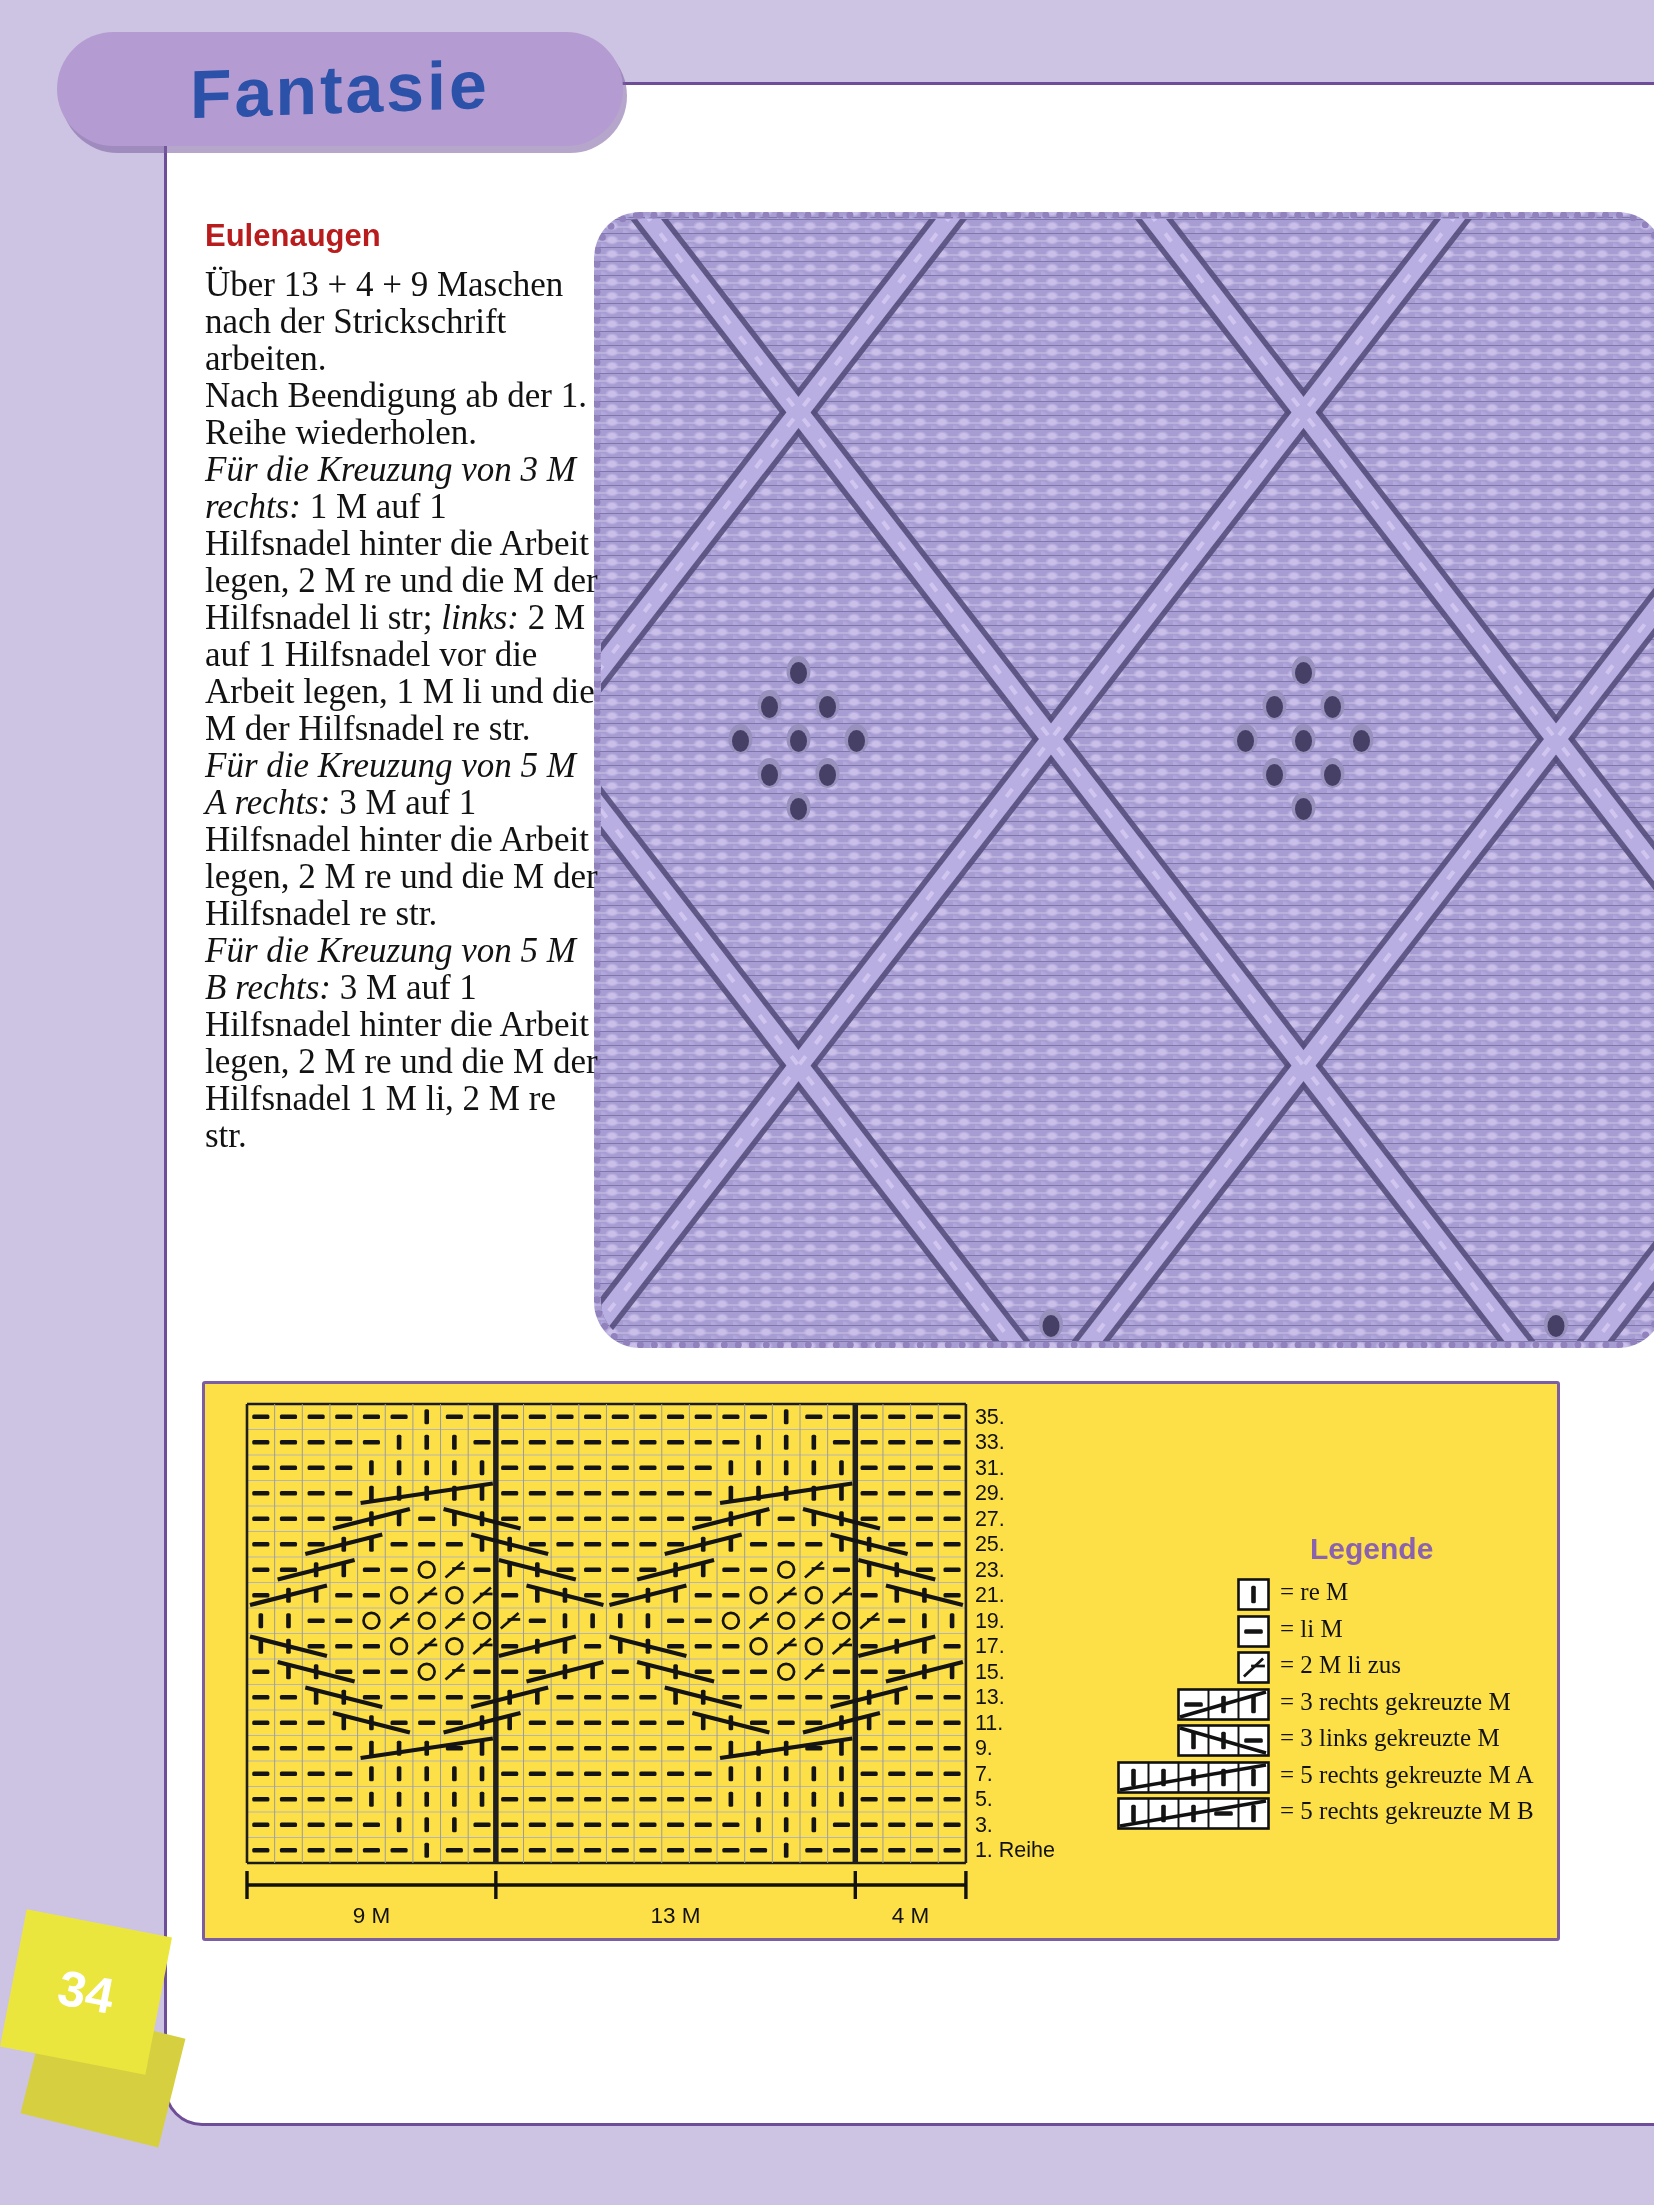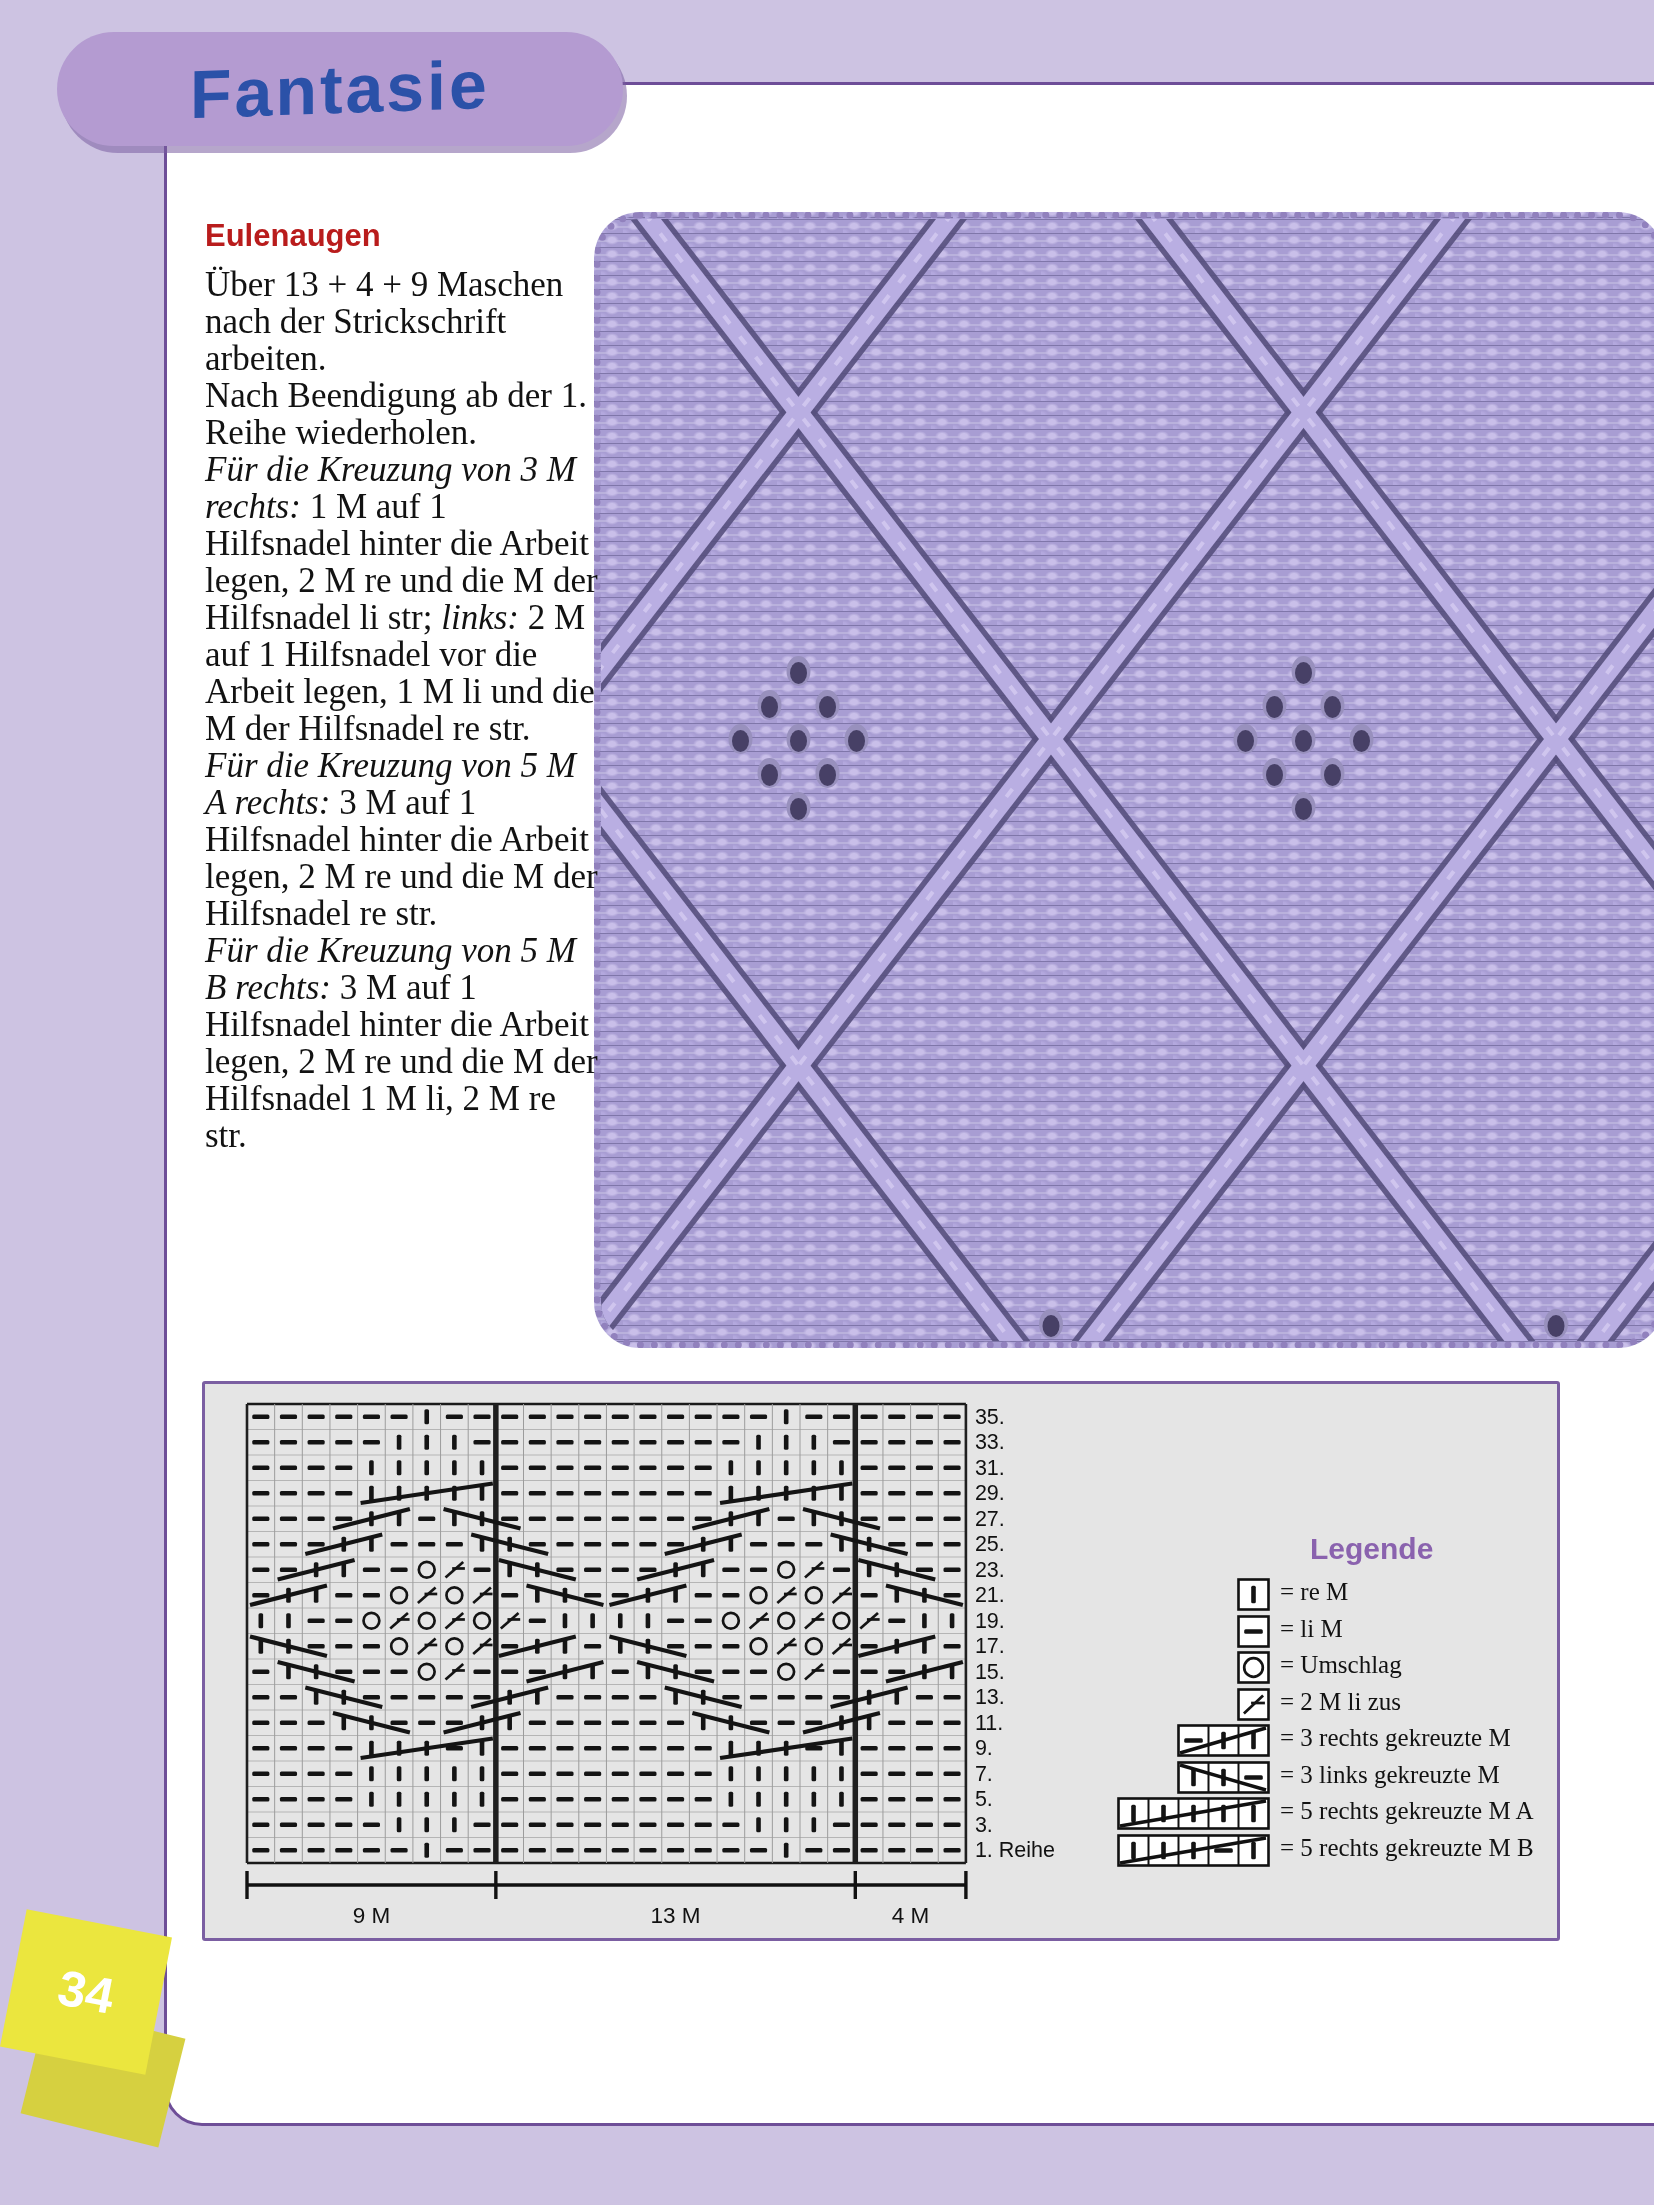--- a/index.html
+++ b/index.html
@@ -21,21 +21,21 @@
          radial-gradient(10px 7px at 0px 14px,#b3a8de 0 35%,rgba(179,168,222,0) 70%),
          repeating-linear-gradient(180deg,rgba(86,80,128,.5) 0 1.5px,rgba(0,0,0,0) 1.5px 7px,rgba(255,255,255,.2) 7px 9.5px,rgba(0,0,0,0) 9.5px 14px);
        background-size:22px 14px,22px 14px,auto;}
   .knit-photo svg{position:absolute;left:0;top:0;}
   .text-col{position:absolute;left:205px;top:218px;width:396px;z-index:3;}
   .text-col h2{margin:0 0 12px 0;font-family:"Liberation Sans",sans-serif;
        font-size:31px;color:#b91c1c;}
   .text-col p{margin:0;font-size:35px;line-height:37px;color:#121212;}
   .text-col p .it{font-style:italic;}
   .chart-panel{position:absolute;left:202px;top:1381px;width:1352px;height:554px;
-       background:#e5e5e5;border:3px solid #7b5fa2;border-radius:3px;z-index:3;}
+       background:#fde047;border:3px solid #7b5fa2;border-radius:3px;z-index:3;}
   .chart-panel > svg{position:absolute;left:0;top:0;}
   .legend{position:absolute;left:900px;top:148px;width:490px;}
   .legend h3{margin:0 0 12px 205px;font-family:"Liberation Sans",sans-serif;
        font-size:30px;color:#8a62ae;}
   .legend-item{display:flex;align-items:flex-start;height:36.5px;}
   .legend-sym{width:165px;display:flex;justify-content:flex-end;padding-right:10px;}
   .legend-label{font-size:25px;color:#121212;white-space:nowrap;}
   .note-back,.note-front{position:absolute;z-index:6;}
   .note-back{left:32px;top:2020px;width:142px;height:112px;background:#d6d040;
        transform:rotate(14deg);}
@@ -822,29 +822,20 @@
               <rect x="1.5" y="1.5" width="30" height="30" fill="#fff" stroke="#111" stroke-width="2.6"></rect>
               <rect x="7.2" y="14.2" width="18.6" height="4.6" rx="1.5" fill="#141414"></rect>
             </svg>
           </span>
           <span class="legend-label">= li M</span>
         </div>
         <div class="legend-item">
           <span class="legend-sym">
             <svg width="33" height="34">
               <rect x="1.5" y="1.5" width="30" height="30" fill="#fff" stroke="#111" stroke-width="2.6"></rect>
-              <circle cx="16.5" cy="16.5" r="9.3" fill="none" stroke="#141414" stroke-width="2.7"></circle>
-            </svg>
-          </span>
-          <span class="legend-label">= Umschlag</span>
-        </div>
-        <div class="legend-item">
-          <span class="legend-sym">
-            <svg width="33" height="34">
-              <rect x="1.5" y="1.5" width="30" height="30" fill="#fff" stroke="#111" stroke-width="2.6"></rect>
               <line x1="6.8999999999999995" y1="25.5" x2="26.099999999999998" y2="7.5" stroke="#141414" stroke-width="2.7"></line>
               <line x1="14.1" y1="15" x2="27.9" y2="15" stroke="#141414" stroke-width="2.7"></line>
             </svg>
           </span>
           <span class="legend-label">= 2 M li zus</span>
         </div>
         <div class="legend-item">
           <span class="legend-sym">
             <svg width="93" height="34">
               <rect x="1.5" y="1.5" width="90" height="30" fill="#fff" stroke="#111" stroke-width="2.6"></rect>

